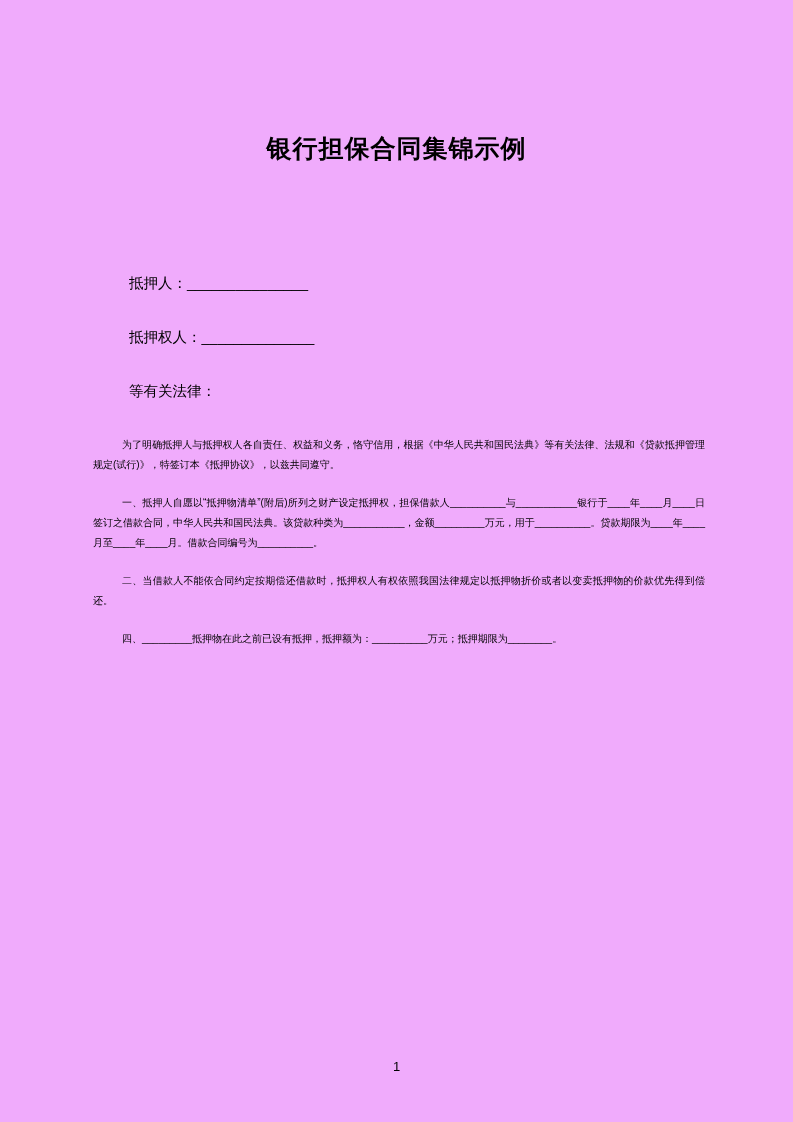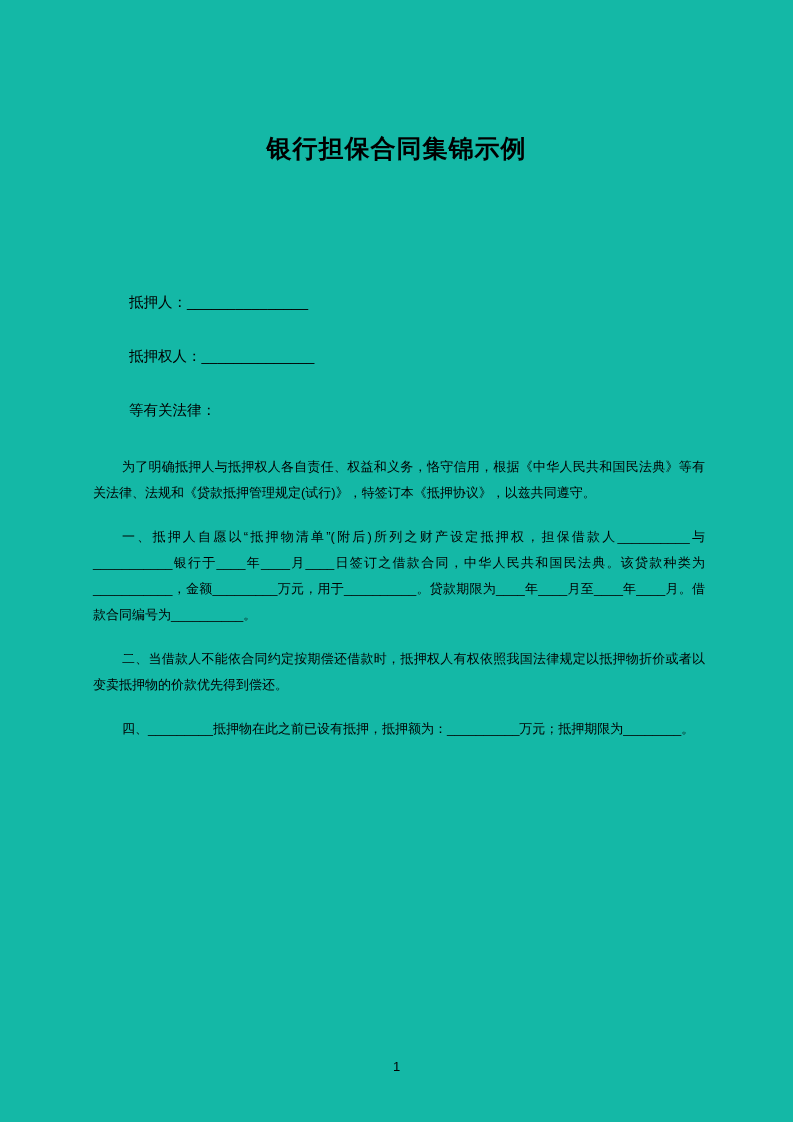--- a/index.html
+++ b/index.html
@@ -9,49 +9,49 @@
   }
   body {
     font-family: "Liberation Sans", "DejaVu Sans", sans-serif;
     color: #000000;
   }
   .page {
     position: relative;
     width: 793px;
     height: 1122px;
     margin: 0 auto;
-    background: #14b8a6;
+    background: #f0abfc;
     overflow: hidden;
     box-sizing: border-box;
   }
   .doc-title {
     position: absolute;
     top: 132px;
     left: 0;
     width: 793px;
     text-align: center;
     font-size: 25px;
     font-weight: bold;
     letter-spacing: 1px;
     line-height: 1.3;
   }
   .content {
     position: absolute;
-    top: 291px;
+    top: 272px;
     left: 93px;
     width: 612px;
   }
   .field-line {
     font-size: 14.5px;
     line-height: 1.6;
     margin: 0 0 31px 36px;
     white-space: nowrap;
   }
   .para {
-    font-size: 13px;
+    font-size: 10px;
     line-height: 2.0;
     margin: 8px 0 18px 0;
     text-indent: 29px;
     text-align: justify;
     text-justify: inter-ideograph;
   }
   .para.tight {
     margin-bottom: 17px;
   }
   .pagenum {

